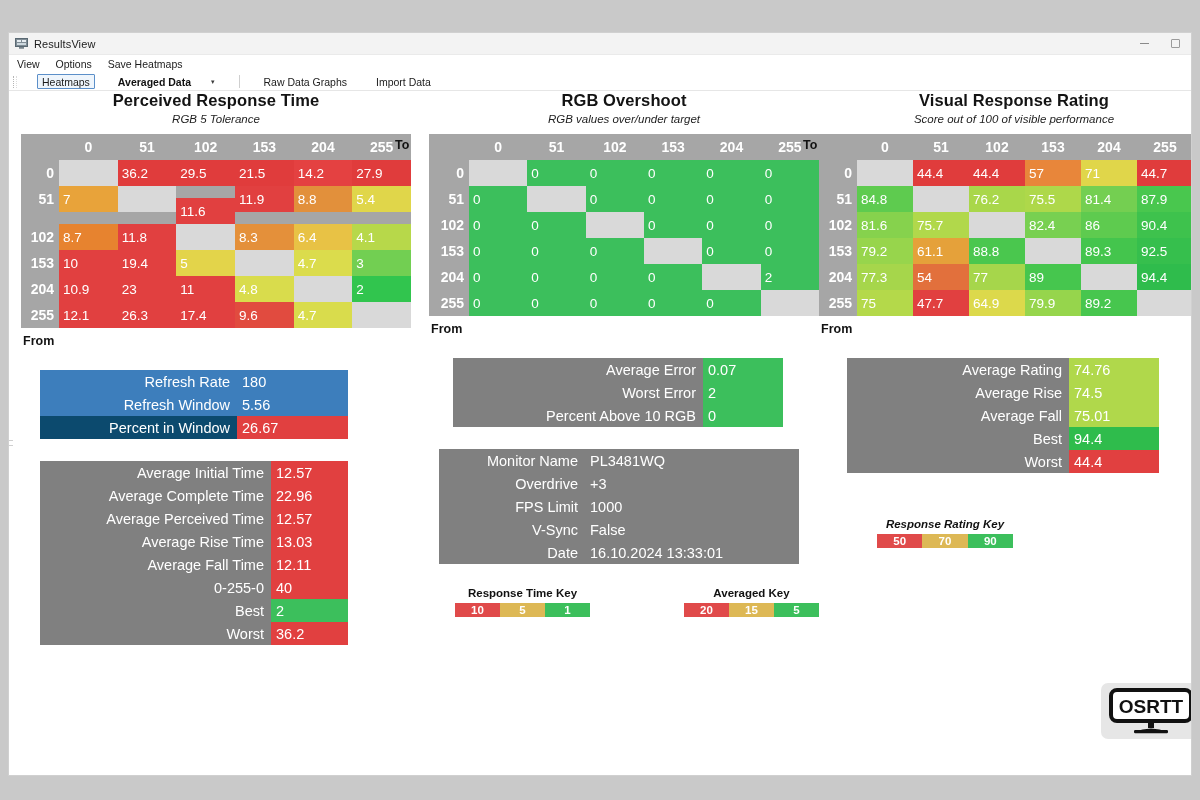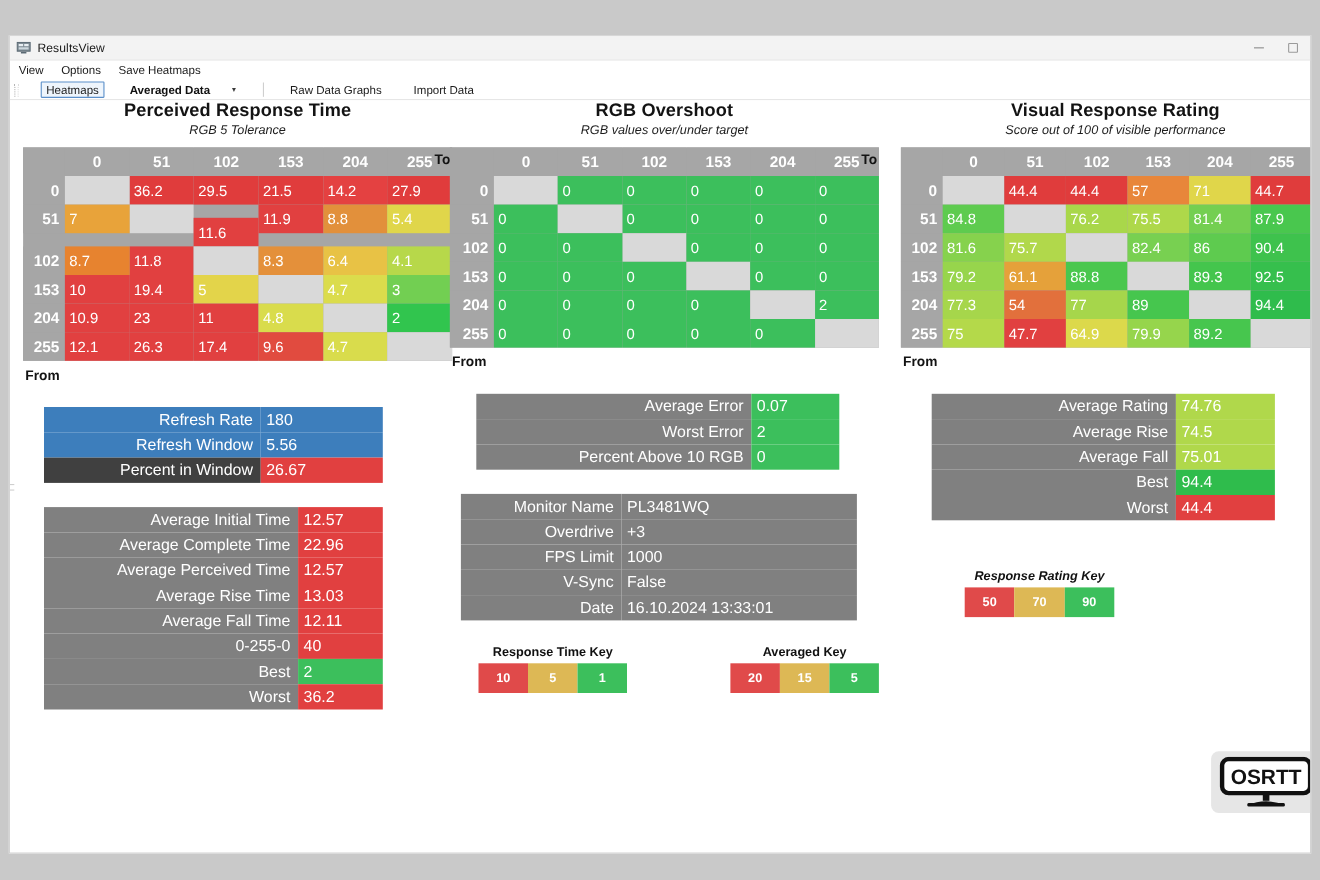--- a/index.html
+++ b/index.html
@@ -86,21 +86,21 @@
     display:flex; align-items:center; justify-content:flex-end;
     padding-right:7px; height:23px;
   }
   .panel .val {
     color:#ffffff; font-size:14.5px; display:flex; align-items:center;
     padding-left:5px; height:23px;
   }
   .panel.blue .lbl { background:#3d7ebc; }
   
   .key-title { font-size:11.5px; font-weight:bold; color:#111; margin-bottom:4px; }
-  .key-bar { display:flex; height:27px; }
+  .key-bar { display:flex; height:14px; }
   .key-seg { flex:1; display:flex; align-items:center; justify-content:center;
              color:#fff; font-size:11.5px; font-weight:bold; }
   
   .logo {
     position:absolute; width:100px; height:56px; background:#e6e6e6;
     border-radius:7px; display:flex; align-items:center; justify-content:center;
   }
   .edge-mark { position:absolute; left:0; width:4px; height:26px; }
   .edge-mark i { display:block; height:1px; background:#cfcfcf; margin:4px 0; }
 </style>
@@ -212,21 +212,21 @@
           </div>
         <span class="lab-to" style="left:374px;">To</span>
       </div>
       <div class="lab-from">From</div>
 
       <div class="panel blue" id="p-refresh" style="margin-top:22px; margin-left:19px; width:308px; grid-template-columns:197px 111px;">
           <div class="lbl" style="background: rgb(61, 126, 188);">Refresh Rate</div>
           <div class="val" style="background: rgb(61, 126, 188);">180</div>
           <div class="lbl" style="background: rgb(61, 126, 188);">Refresh Window</div>
           <div class="val" style="background: rgb(61, 126, 188);">5.56</div>
-          <div class="lbl" style="background: #404040;">Percent in Window</div>
+          <div class="lbl" style="background: #0c4a6e;">Percent in Window</div>
           <div class="val" style="background: rgb(225, 64, 64);">26.67</div>
         </div>
 
       <div class="panel" id="p-times" style="margin-top:22px; margin-left:19px; width:308px; grid-template-columns:231px 77px;">
           <div class="lbl" style="background: rgb(128, 128, 128);">Average Initial Time</div>
           <div class="val" style="background: rgb(225, 64, 64);">12.57</div>
           <div class="lbl" style="background: rgb(128, 128, 128);">Average Complete Time</div>
           <div class="val" style="background: rgb(225, 64, 64);">22.96</div>
           <div class="lbl" style="background: rgb(128, 128, 128);">Average Perceived Time</div>
           <div class="val" style="background: rgb(225, 64, 64);">12.57</div>
@@ -236,21 +236,21 @@
           <div class="val" style="background: rgb(225, 64, 64);">12.11</div>
           <div class="lbl" style="background: rgb(128, 128, 128);">0-255-0</div>
           <div class="val" style="background: rgb(225, 64, 64);">40</div>
           <div class="lbl" style="background: rgb(128, 128, 128);">Best</div>
           <div class="val" style="background: rgb(60, 191, 92);">2</div>
           <div class="lbl" style="background: rgb(128, 128, 128);">Worst</div>
           <div class="val" style="background: rgb(225, 64, 64);">36.2</div>
         </div>
     </div>
 
-    <div class="col" style="left:400px; width:390px;">
+    <div class="col" style="left:420px; width:390px;">
       <div class="hm-title">RGB Overshoot</div>
       <div class="hm-sub">RGB values over/under target</div>
       <div class="hm-wrap">
         <div class="hm-grid g2" id="hm1">
             <div class="hm-corner"></div>
             <div class="hm-head">0</div>
             <div class="hm-head">51</div>
             <div class="hm-head">102</div>
             <div class="hm-head">153</div>
             <div class="hm-head">204</div>

